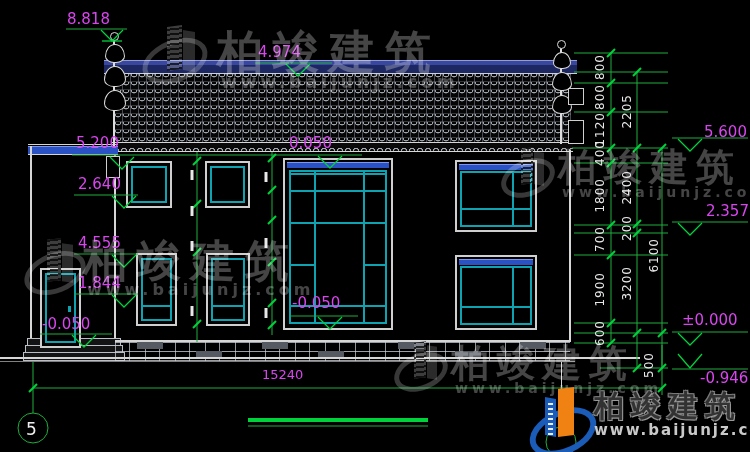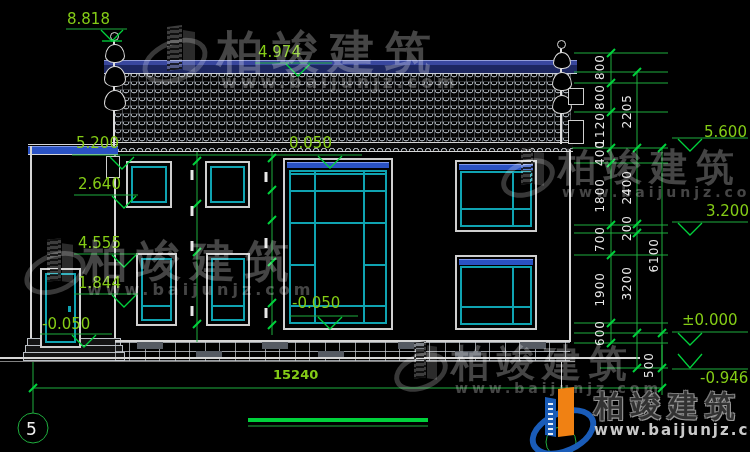--- a/index.html
+++ b/index.html
@@ -1,19 +1,19 @@
 <!DOCTYPE html>
 <html><head>
 <meta charset="utf-8">
 <style>
   html,body{margin:0;padding:0;background:#000;}
   #stage{position:relative;width:750px;height:452px;background:#000;overflow:hidden;
          font-family:"DejaVu Sans",sans-serif;}
   .abs{position:absolute;}
-  .txt{position:absolute;color:#84cc16;font-size:15px;line-height:1;white-space:nowrap;z-index:5;}
+  .txt{position:absolute;color:#d946ef;font-size:15px;line-height:1;white-space:nowrap;z-index:5;}
   .vdim{position:absolute;color:#e8e8e8;font-size:12px;line-height:1;white-space:nowrap;
         writing-mode:vertical-rl;transform:rotate(180deg);letter-spacing:1px;z-index:5;}
   .wl{position:absolute;background:#d6d6d6;z-index:2;}
   .cl{position:absolute;background:#0fa3b1;z-index:3;}
   .win{position:absolute;border:2px solid #cfcfcf;background:#000;z-index:2;}
   .ci{position:absolute;inset:3px;border:2px solid #0fa3b1;}
   .bluebar{position:absolute;left:2px;right:2px;top:2px;height:5px;background:#2a52c4;border-top:1px solid #7e97e8;}
   .ridge{position:absolute;left:104px;top:60px;width:473px;height:14px;z-index:2;
          background:linear-gradient(#939ed9 0 1px,#39479e 1px 5px,#1d2761 5px 13px,#ccd1d9 13px 14px);}
   .roof{position:absolute;left:114px;top:74px;width:457px;height:68px;z-index:1;background-color:#050505;
@@ -198,40 +198,40 @@
   <div class="txt" style="left:67px;top:12px;">8.818</div>
   <div class="txt" style="left:76px;top:136px;">5.200</div>
   <div class="txt" style="left:78px;top:177px;">2.640</div>
   <div class="txt" style="left:78px;top:236px;">4.555</div>
   <div class="txt" style="left:78px;top:276px;">1.844</div>
   <div class="txt" style="left:42px;top:317px;">-0.050</div>
   <div class="txt" style="left:258px;top:45px;">4.974</div>
   <div class="txt" style="left:289px;top:136px;">0.050</div>
   <div class="txt" style="left:292px;top:296px;">-0.050</div>
   <div class="txt" style="left:704px;top:125px;">5.600</div>
-  <div class="txt" style="left:706px;top:204px;">3.200</div>
+  <div class="txt" style="left:706px;top:204px;">2.357</div>
   <div class="txt" style="left:682px;top:313px;">±0.000</div>
   <div class="txt" style="left:700px;top:371px;">-0.946</div>
 
   <div class="vdim" style="left:594px;top:54px;">800</div>
   <div class="vdim" style="left:594px;top:84px;">800</div>
   <div class="vdim" style="left:594px;top:112px;">1120</div>
   <div class="vdim" style="left:594px;top:140px;">400</div>
   <div class="vdim" style="left:594px;top:178px;">1800</div>
   <div class="vdim" style="left:594px;top:226px;">700</div>
   <div class="vdim" style="left:594px;top:272px;">1900</div>
   <div class="vdim" style="left:594px;top:320px;">600</div>
   <div class="vdim" style="left:621px;top:94px;">2205</div>
   <div class="vdim" style="left:621px;top:170px;">2400</div>
   <div class="vdim" style="left:621px;top:215px;">200</div>
   <div class="vdim" style="left:621px;top:266px;">3200</div>
   <div class="vdim" style="left:643px;top:352px;">500</div>
   <div class="vdim" style="left:648px;top:238px;">6100</div>
 
-  <div class="txt" style="left:273px;top:368px;font-size:13px;font-weight:bold;">15240</div>
+  <div class="txt" style="left:262px;top:368px;font-size:13px;">15240</div>
   <div class="bub">5</div>
 
   <div class="wm" style="left:143px;top:18px;width:380px;height:64px;">
     <div class="wmlogo" style="left:0;top:4px;width:66px;height:64px;">
       <div class="e" style="left:-2px;top:18px;width:58px;height:32px;"></div>
       <div class="b1" style="left:24px;top:4px;width:15px;height:44px;"></div>
       <div class="b2" style="left:40px;top:9px;width:12px;height:40px;"></div>
     </div>
     <div class="b" style="left:74px;top:4px;font-size:46px;">柏竣建筑</div>
     <div class="u" style="left:78px;top:54px;font-size:17px;">www.baijunjz.com</div>

